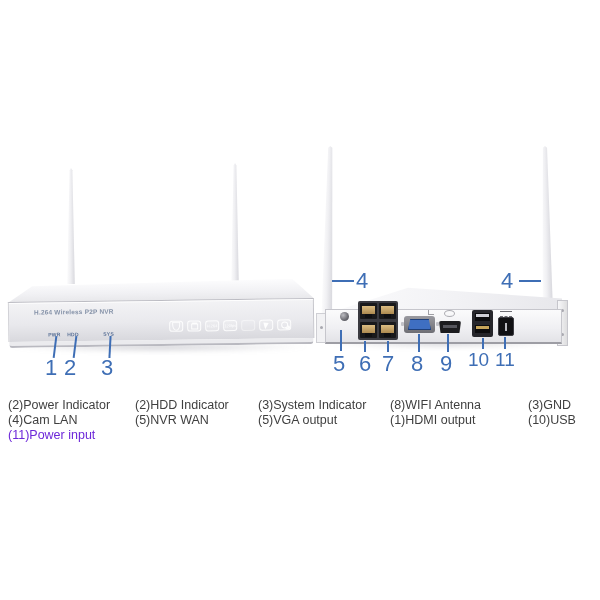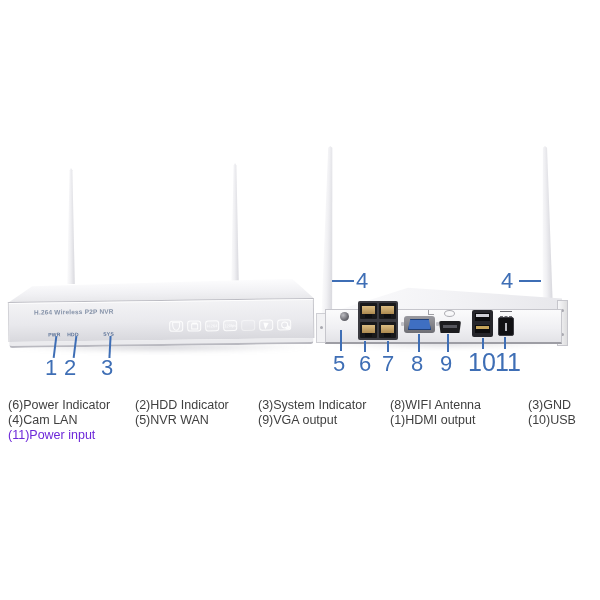--- a/index.html
+++ b/index.html
@@ -94,21 +94,21 @@
   .pwr{position:absolute;left:498px;top:317px;width:16px;height:19px;background:#101013;
        border:1px solid #3c3c42;border-radius:2px;box-sizing:border-box;}
   .pwr::before{content:"";position:absolute;left:6px;top:5px;width:2px;height:8px;background:#b9b9c0;}
   .pwrmark{position:absolute;left:500px;top:311px;width:12px;height:4px;
        border-top:1px solid #55555c;border-bottom:1px dashed #55555c;opacity:.85;}
 
   
   .cl{position:absolute;width:2px;}
   .clh{position:absolute;height:2px;}
   .num{position:absolute;font-size:22px;line-height:1;font-weight:normal;}
-  .num2{font-size:25px;}
+  .num2{font-size:19px;}
 
   
   .leg{position:absolute;font-size:12.5px;line-height:1;white-space:nowrap;}
 </style>
 </head>
 <body>
 
 <div class="scene">
 
   <div class="ant fl"></div>
@@ -195,25 +195,25 @@
   <div class="cl" style="left: 504px; top: 337px; height: 12px; background: rgb(62, 110, 181);"></div>
 
   <div class="num" style="left: 333px; top: 353px; color: rgb(62, 110, 181);">5</div>
   <div class="num" style="left: 359px; top: 353px; color: rgb(62, 110, 181);">6</div>
   <div class="num" style="left: 382px; top: 353px; color: rgb(62, 110, 181);">7</div>
   <div class="num" style="left: 411px; top: 353px; color: rgb(62, 110, 181);">8</div>
   <div class="num" style="left: 440px; top: 353px; color: rgb(62, 110, 181);">9</div>
   <div class="num num2" style="left: 468px; top: 350px; color: rgb(62, 110, 181);">10</div>
   <div class="num num2" style="left: 495px; top: 350px; color: rgb(62, 110, 181); text-align: right;">11</div>
 
-  <div class="leg" style="left: 8px; top: 399px; color: rgb(63, 63, 63);">(6)Power Indicator</div>
+  <div class="leg" style="left: 8px; top: 399px; color: rgb(63, 63, 63);">(2)Power Indicator</div>
   <div class="leg" style="left: 135px; top: 399px; color: rgb(63, 63, 63); text-align: right;">(2)HDD Indicator</div>
   <div class="leg" style="left: 258px; top: 399px; color: rgb(63, 63, 63);">(3)System Indicator</div>
   <div class="leg" style="left: 390px; top: 399px; color: rgb(63, 63, 63);">(8)WIFI Antenna</div>
   <div class="leg" style="left: 528px; top: 399px; color: rgb(63, 63, 63);">(3)GND</div>
   <div class="leg" style="left: 8px; top: 414px; color: rgb(63, 63, 63);">(4)Cam LAN</div>
   <div class="leg" style="left: 135px; top: 414px; color: rgb(63, 63, 63);">(5)NVR WAN</div>
-  <div class="leg" style="left: 258px; top: 414px; color: rgb(63, 63, 63);">(9)VGA output</div>
+  <div class="leg" style="left: 258px; top: 414px; color: rgb(63, 63, 63);">(5)VGA output</div>
   <div class="leg" style="left: 390px; top: 414px; color: rgb(63, 63, 63);">(1)HDMI output</div>
   <div class="leg" style="left: 528px; top: 414px; color: rgb(63, 63, 63);">(10)USB</div>
   <div class="leg" style="left: 8px; top: 429px; color: #6d28d9;">(11)Power input</div>
 
 </div>
 
 </body></html>

